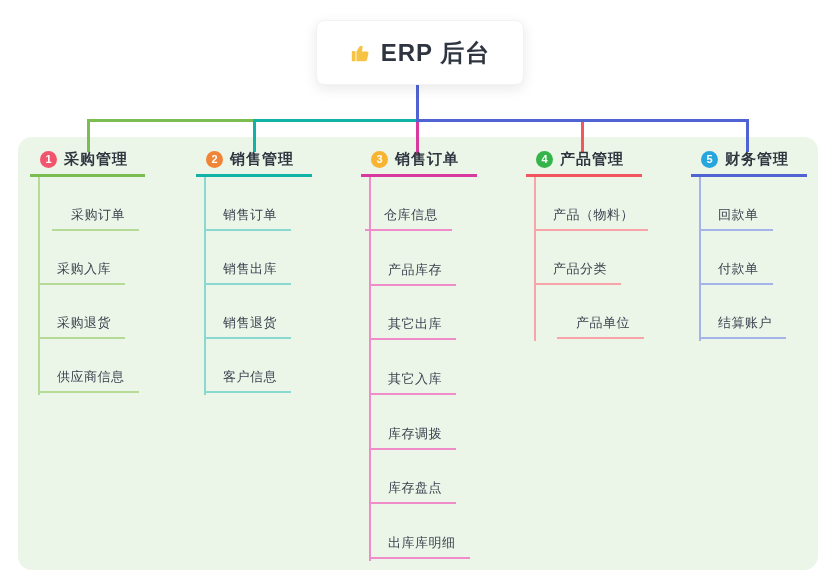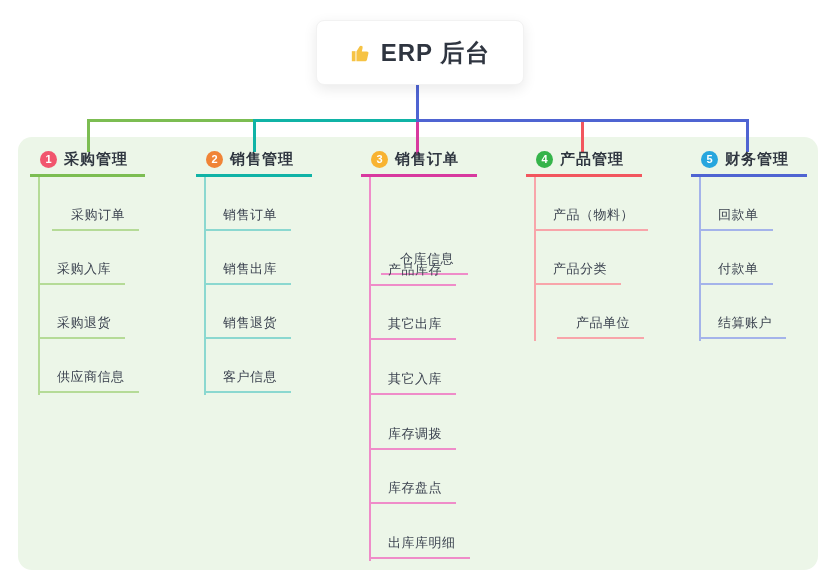--- a/index.html
+++ b/index.html
@@ -79,21 +79,21 @@
   <div class="child b2c" style="left:204px;top:207px;">销售订单</div>
   <div class="child b2c" style="left:204px;top:261px;">销售出库</div>
   <div class="child b2c" style="left:204px;top:315px;">销售退货</div>
   <div class="child b2c" style="left:204px;top:369px;">客户信息</div>
 
   <div class="branch b3" style="left:361px;top:144px;width:116px;">
     <span class="badge">3</span>
     <span class="blabel">销售订单</span>
   </div>
   <div class="spine b3s" style="left:369px;top:177px;height:384px;"></div>
-  <div class="child b3c" style="left:381px;top:207px;margin-top:44px;">仓库信息</div>
+  <div class="child b3c" style="left:365px;top:207px;">仓库信息</div>
   <div class="child b3c" style="left:369px;top:262px;">产品库存</div>
   <div class="child b3c" style="left:369px;top:316px;">其它出库</div>
   <div class="child b3c" style="left:369px;top:371px;">其它入库</div>
   <div class="child b3c" style="left:369px;top:426px;">库存调拨</div>
   <div class="child b3c" style="left:369px;top:480px;">库存盘点</div>
   <div class="child b3c" style="left:369px;top:535px;">出库库明细</div>
 
   <div class="branch b4" style="left:526px;top:144px;width:116px;">
     <span class="badge">4</span>
     <span class="blabel">产品管理</span>

